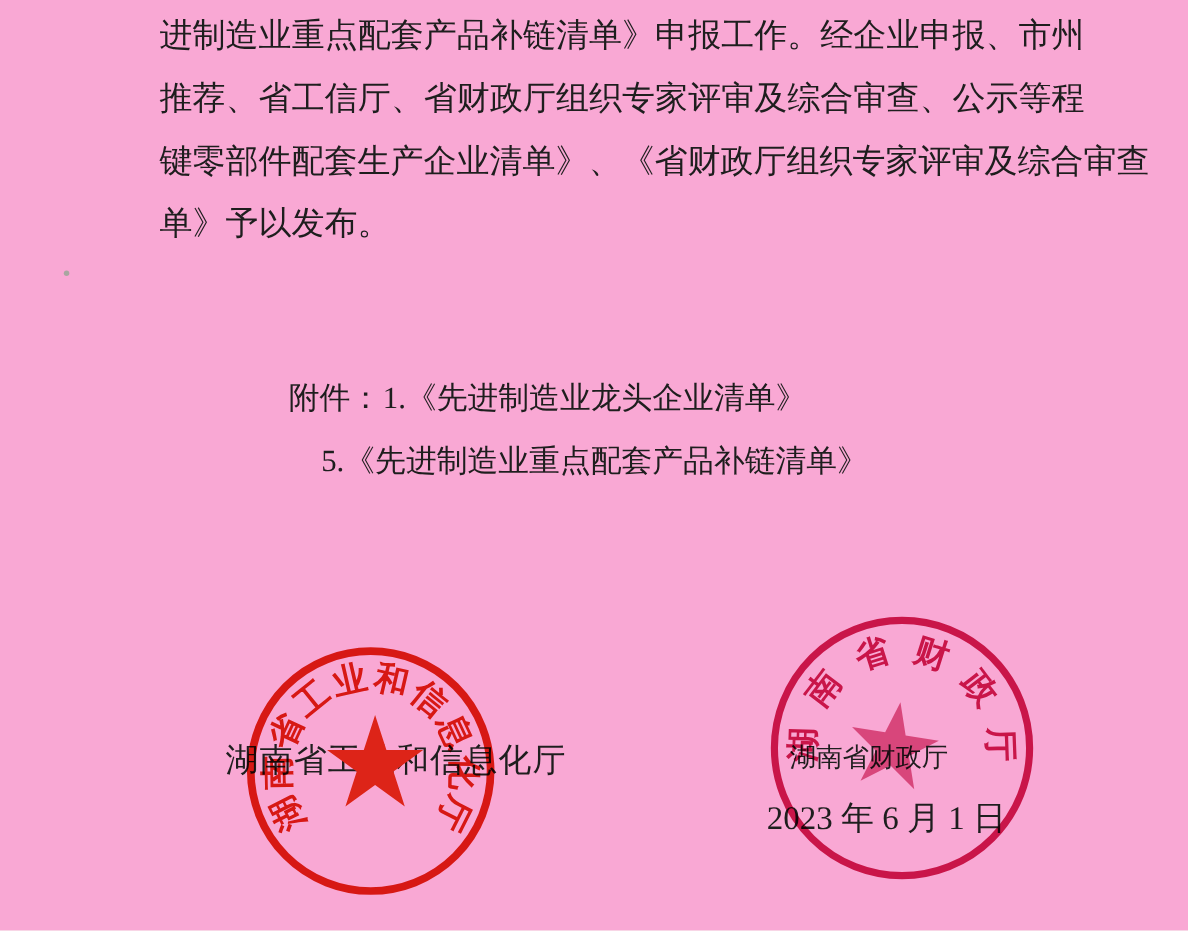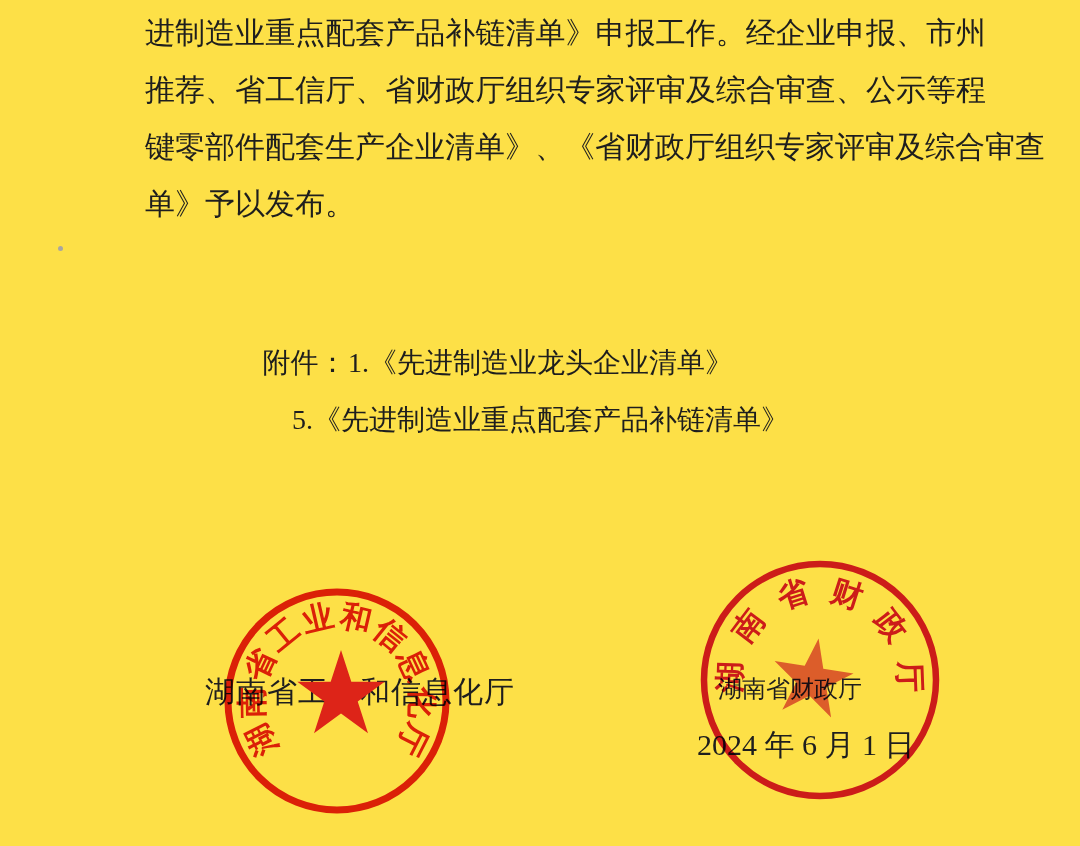--- a/index.html
+++ b/index.html
@@ -3,21 +3,21 @@
 <meta charset="utf-8">
 <style>
   html,body{margin:0;padding:0;}
   body{
     width:1080px;height:846px;
     background:#f3f2ef;
     font-family:"Liberation Serif","DejaVu Serif",serif;
   }
   .page{
     position:relative;width:1080px;height:846px;overflow:hidden;
-    background:#fde047;
+    background:#f9a8d4;
   }
   
   .body-text{
     position:absolute;left:145px;top:4px;width:841px;
     font-size:30px;line-height:57px;color:#1e1e1e;
     z-index:1;
   }
   .body-line{
     height:57px;white-space:nowrap;
     text-align:justify;text-align-last:justify;
@@ -71,21 +71,21 @@
 
   <section class="attachments">
     <div class="att-row">
       <span class="att-label">附件：</span><span>1.《先进制造业龙头企业清单》</span>
     </div>
     <div class="att-row indent">5.《先进制造业重点配套产品补链清单》</div>
   </section>
 
   <div class="sig-left">湖南省工业和信息化厅</div>
   <div class="sig-right">湖南省财政厅</div>
-  <div class="sig-date">2024 年 6 月 1 日</div>
+  <div class="sig-date">2023 年 6 月 1 日</div>
 
   <svg class="seal-star-layer" style="left:271px;top:626px;" width="140" height="140" viewBox="0 0 140 140">
       <polygon points="70.0,24.0 80.3,55.8 113.7,55.8 86.7,75.4 97.0,107.2 70.0,87.6 43.0,107.2 53.3,75.4 26.3,55.8 59.7,55.8" fill="#dd2418" opacity="1"></polygon>
     </svg>
 
   <svg class="seal-layer" style="left:217px;top:581px;" width="240" height="240" viewBox="0 0 240 240">
       <circle cx="120" cy="120" r="109" fill="none" stroke="#dd2418" stroke-width="7"></circle>
       <text x="120" y="35" transform="rotate(-117 120 120)" fill="#dd2418" font-size="31" font-weight="600" text-anchor="middle" dominant-baseline="central">湖</text>
       <text x="120" y="35" transform="rotate(-91 120 120)" fill="#dd2418" font-size="31" font-weight="600" text-anchor="middle" dominant-baseline="central">南</text>
       <text x="120" y="35" transform="rotate(-65 120 120)" fill="#dd2418" font-size="31" font-weight="600" text-anchor="middle" dominant-baseline="central">省</text>

